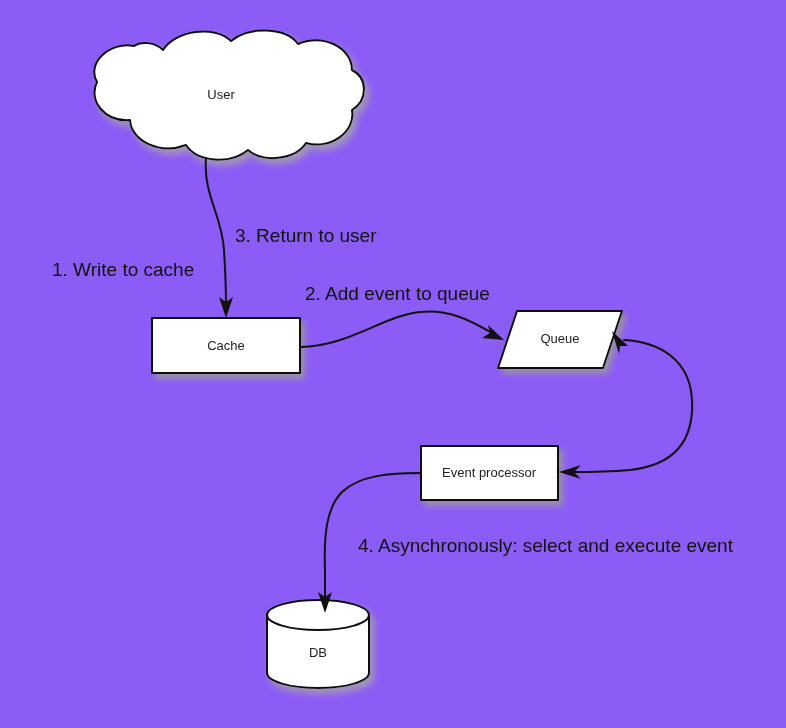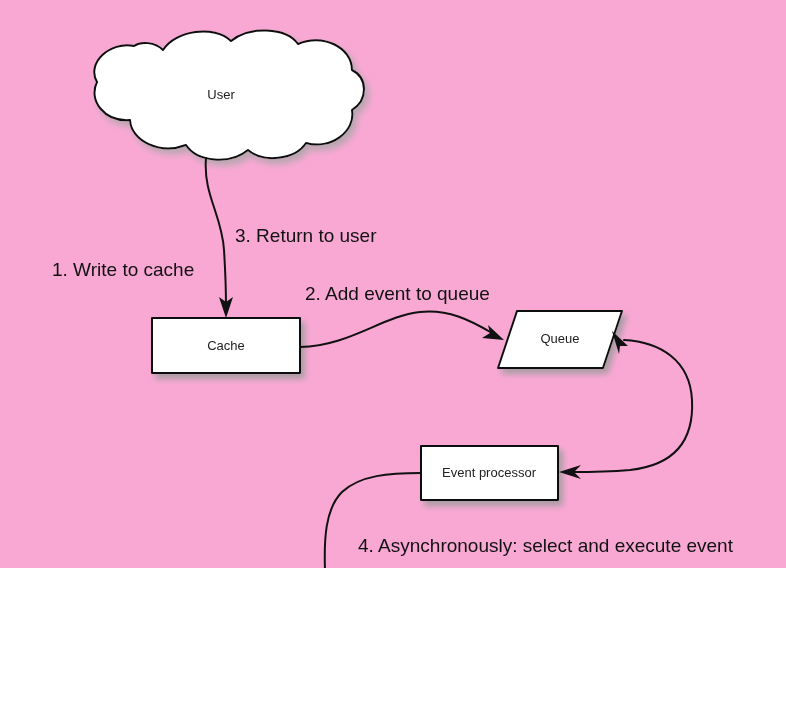--- a/index.html
+++ b/index.html
@@ -7,22 +7,22 @@
     padding: 0;
     background: #ffffff;
   }
   body {
     font-family: "Liberation Sans", sans-serif;
     -webkit-font-smoothing: antialiased;
   }
   #canvas {
     position: relative;
     width: 786px;
-    height: 568px;
-    background: #f9a8d4;
+    height: 728px;
+    background: #8b5cf6;
     overflow: hidden;
   }
   #diagram-svg {
     position: absolute;
     left: 0;
     top: 0;
     width: 786px;
     height: 728px;
     display: block;
   }

